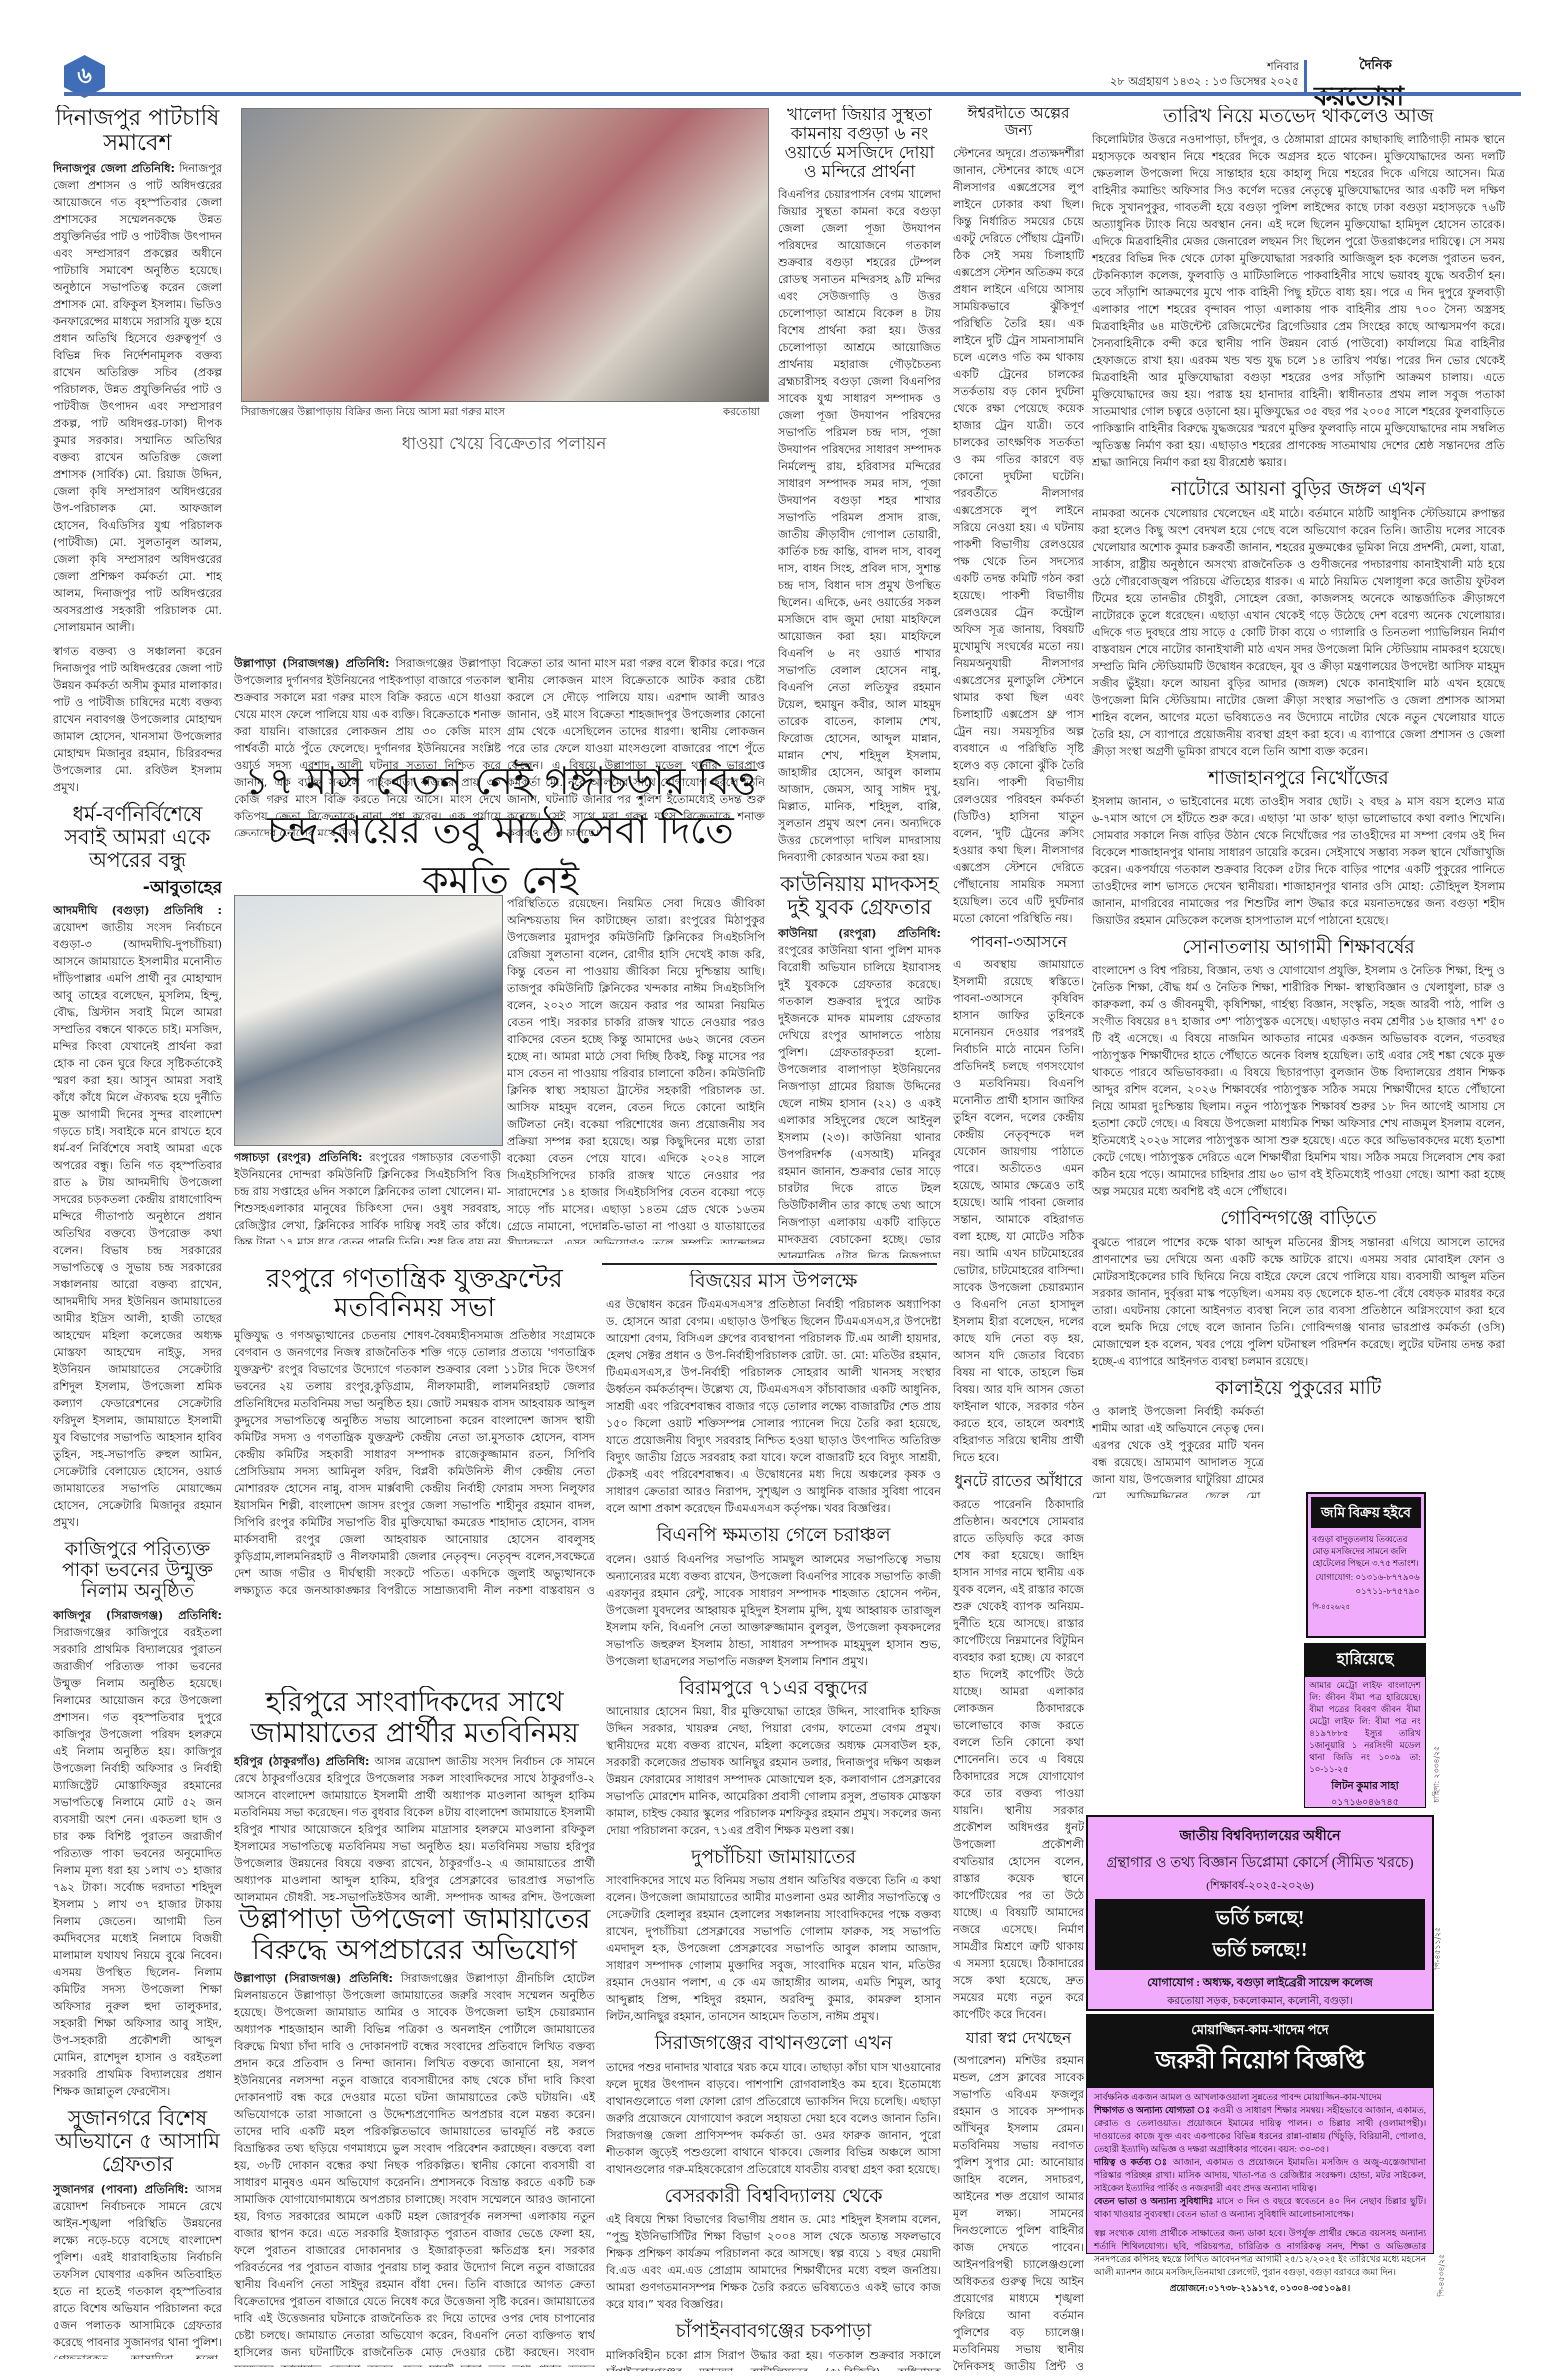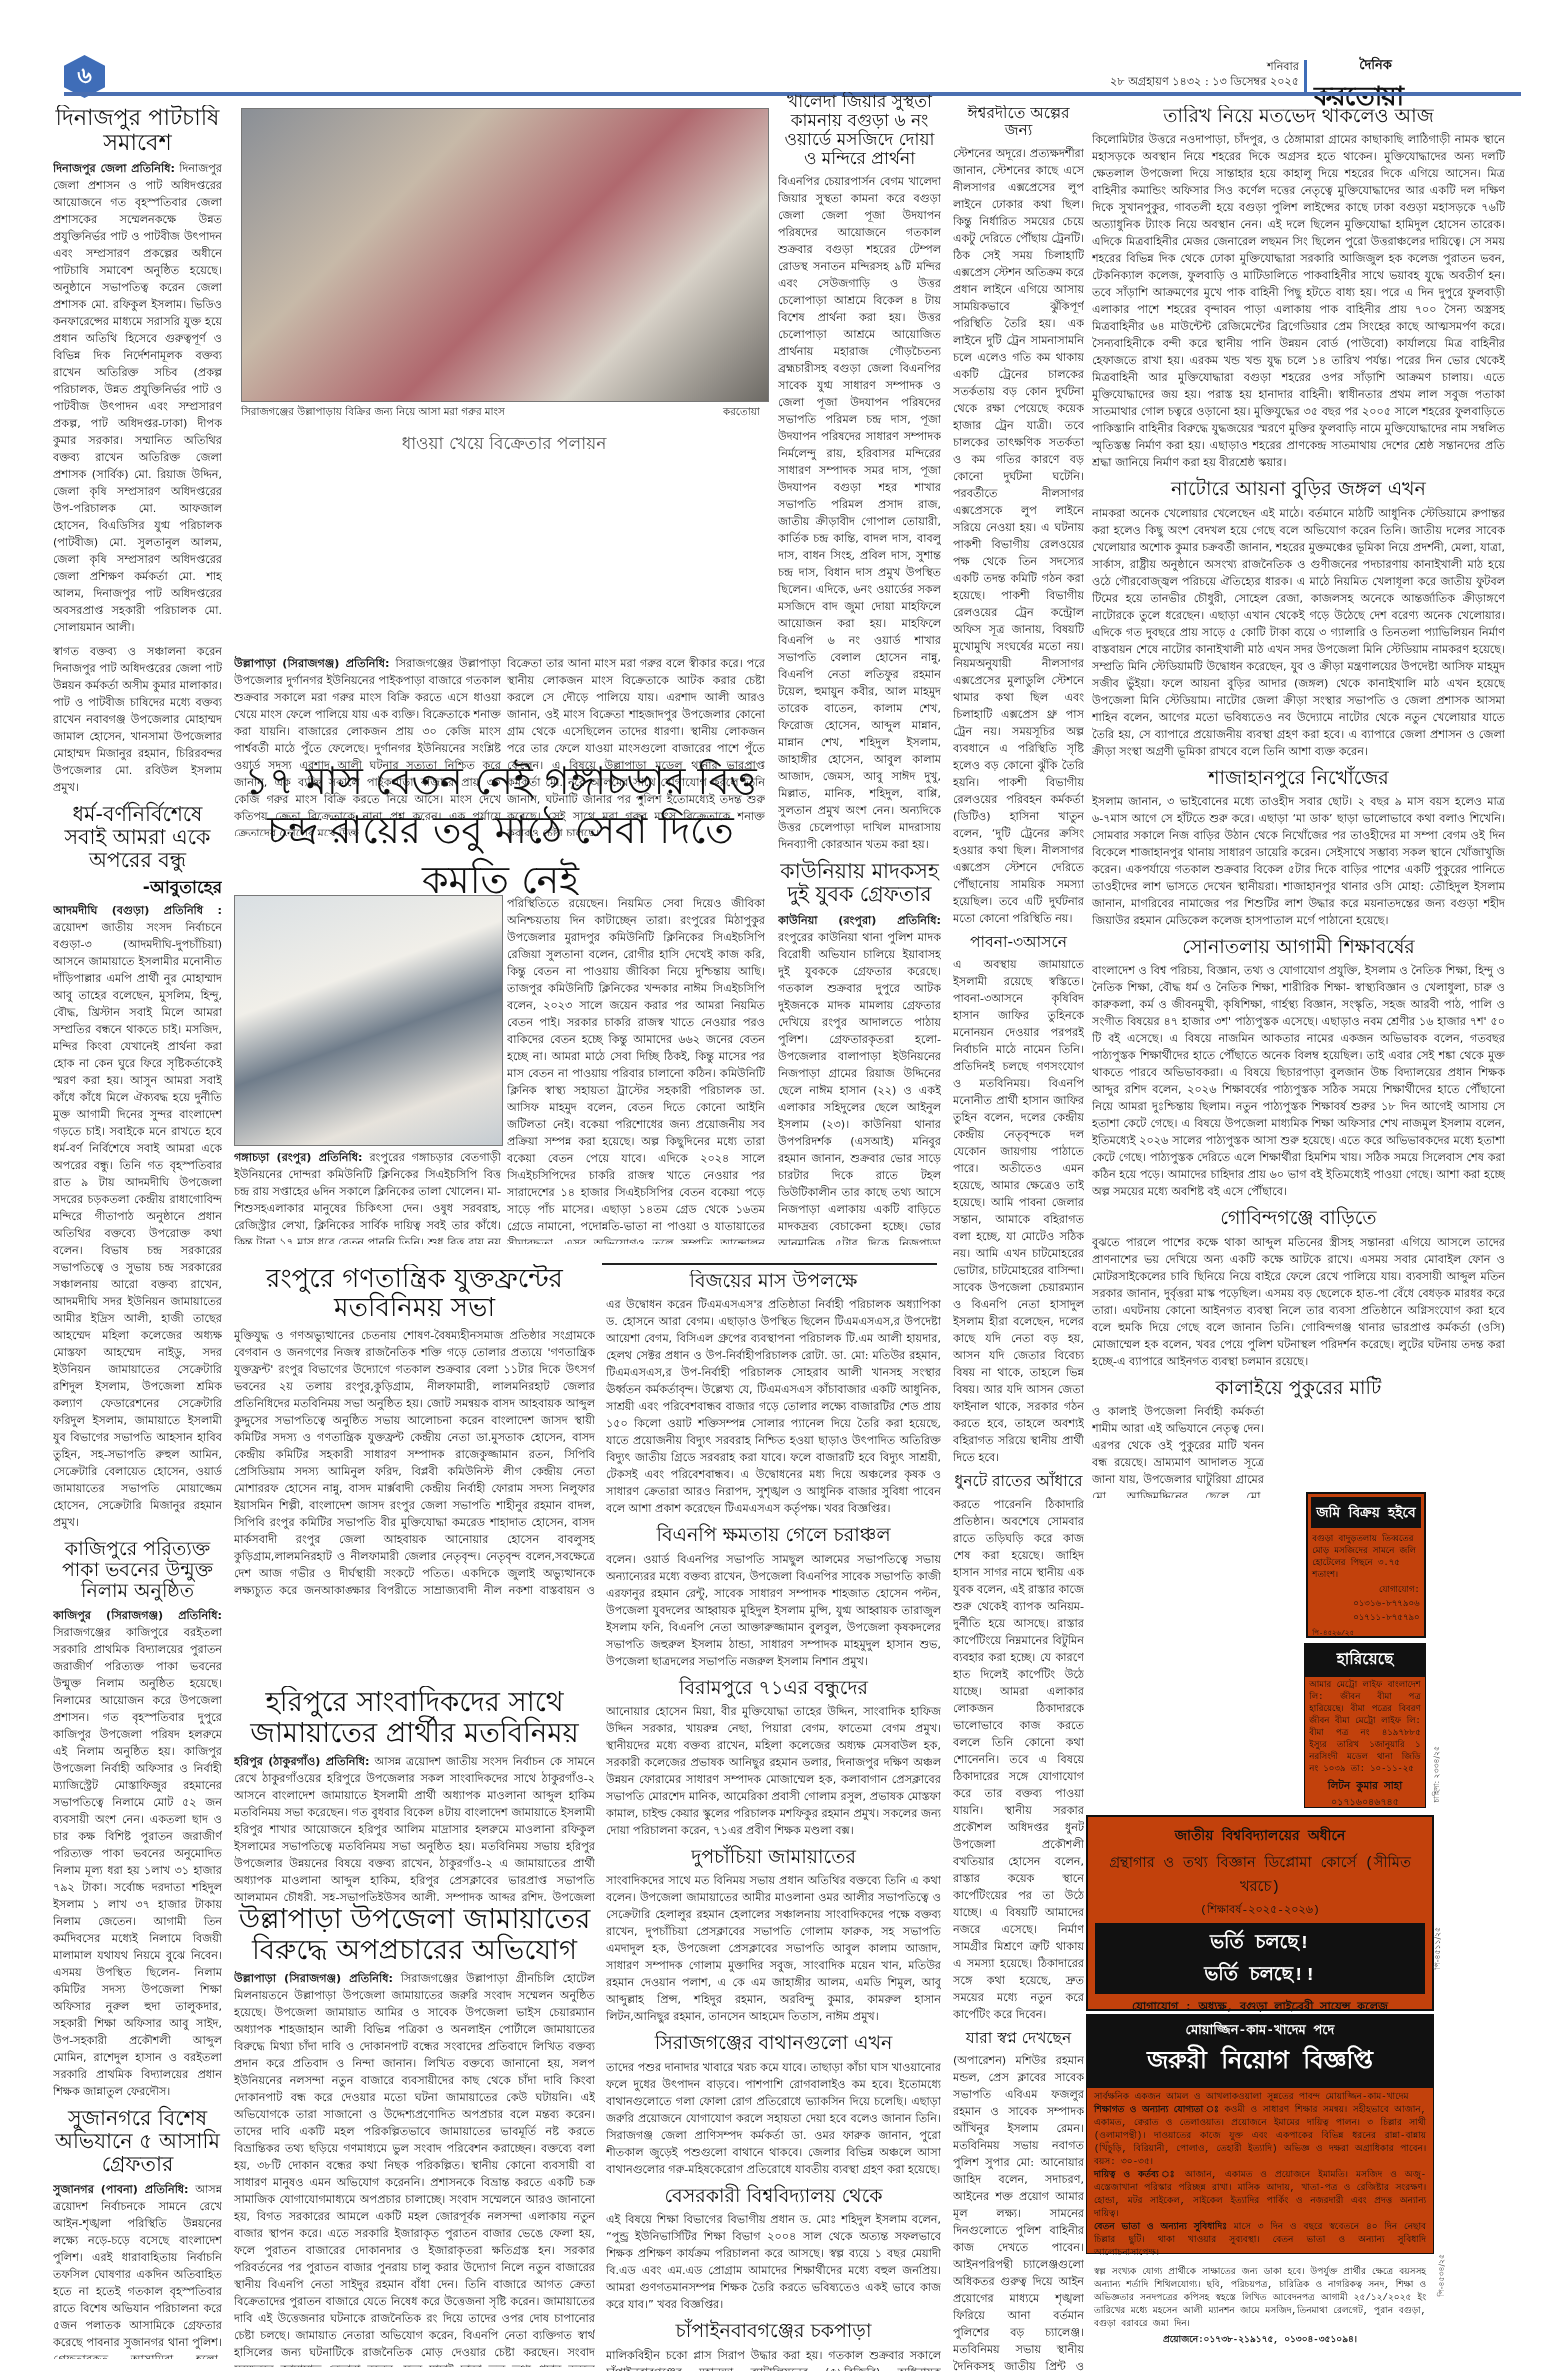--- a/index.html
+++ b/index.html
@@ -13,21 +13,21 @@
   .logo .big{font-size:26px;font-weight:900;letter-spacing:-0.9px;}
   .col{position:absolute;overflow:hidden;}
   .hl{font-family:"DejaVu Sans",sans-serif;text-align:center;line-height:1.12;margin:0 0 5.2px 0;font-weight:normal;}
   .body{font-family:"DejaVu Sans",sans-serif;font-size:11.2px;line-height:17px;text-align:justify;margin:0 0 6.9px 0;color:#1a1a1a;}
   .body b{font-weight:bold;}
   .sub{font-family:"DejaVu Sans",sans-serif;font-size:17px;color:#555;text-align:center;margin:3.4px 0;}
   .photo{position:absolute;background:linear-gradient(135deg,#8a8f96 0%,#c7b9a8 30%,#b0686e 55%,#d8d2c8 75%,#6d6a65 100%);border:0.9px solid #777;}
   .photo2{position:absolute;background:linear-gradient(160deg,#d9dfe3 0%,#f1efe9 35%,#6f7c8a 55%,#e7e3dc 80%,#c5ccd2 100%);border:0.9px solid #777;}
   .caption{position:absolute;font-family:"DejaVu Sans",sans-serif;font-size:10.3px;color:#222;}
   .rule{position:absolute;background:#222;}
-  .ad{position:absolute;border:2.6px solid #111;background:#c2410c;box-sizing:border-box;font-family:Liberation Mono, monospace;}
+  .ad{position:absolute;border:2.6px solid #111;background:#f0abfc;box-sizing:border-box;font-family:Liberation Serif, serif;}
   .ad .bar{background:#111;color:#fff;text-align:center;}
   .adcode{position:absolute;font-family:"DejaVu Sans",sans-serif;font-size:7.7px;color:#444;writing-mode:vertical-rl;transform:rotate(180deg);}
 </style>
 </head>
 <body>
 
 <div class="page-num">
     <span>৬</span>
   </div>
 <div class="date-block">
@@ -126,21 +126,21 @@
     <h3 class="hl" style="font-size:19px;">বেসরকারী বিশ্ববিদ্যালয় থেকে</h3>
     <p class="body">এই বিষয়ে শিক্ষা বিভাগের বিভাগীয় প্রধান ড. মোঃ শহিদুল ইসলাম বলেন, “পুন্ড্র ইউনিভার্সিটির শিক্ষা বিভাগ ২০০৪ সাল থেকে অত্যন্ত সফলভাবে শিক্ষক প্রশিক্ষণ কার্যক্রম পরিচালনা করে আসছে। স্বল্প ব্যয়ে ১ বছর মেয়াদী বি.এড এবং এম.এড প্রোগ্রাম আমাদের শিক্ষার্থীদের মধ্যে বহুল জনপ্রিয়। আমরা গুণগতমানসম্পন্ন শিক্ষক তৈরি করতে ভবিষ্যতেও একই ভাবে কাজ করে যাব।” খবর বিজ্ঞপ্তির।</p>
   </article>
   <article>
     <h3 class="hl" style="font-size:19px;">চাঁপাইনবাবগঞ্জের চকপাড়া</h3>
     <p class="body">মালিকবিহীন চকো প্লাস সিরাপ উদ্ধার করা হয়। গতকাল শুক্রবার সকালে চাঁপাইনবাবগঞ্জের মহানন্দা ব্যাটালিয়নের (৫৯বিজিবি) অধিনায়ক লেফটেন্যান্ট কর্নেল গোলাম কিবরিয়া বলেন, এটি এই শীত মৌসুমে নতুন সংযোজিত নেশাকারক পণ্য। এরআগেও এই পণ্যের কয়েকটি চালান জব্দ হয়েছে। এ ঘটনায় পরবর্তী আইনগত ব্যবস্থা প্রক্রিয়াধীন বলেও জানান তিনি।</p>
   </article>
 
 </div>
 
-<div class="col" style="left:778px;top:92px;width:163px;height:1153px;">
+<div class="col" style="left:778px;top:105px;width:163px;height:1153px;">
   <article>
     <h2 class="hl" style="font-size:17px;">খালেদা জিয়ার সুস্থতা কামনায় বগুড়া ৬ নং ওয়ার্ডে মসজিদে দোয়া ও মন্দিরে প্রার্থনা</h2>
     <p class="body">বিএনপির চেয়ারপার্সন বেগম খালেদা জিয়ার সুস্থতা কামনা করে বগুড়া জেলা জেলা পূজা উদযাপন পরিষদের আয়োজনে গতকাল শুক্রবার বগুড়া শহরের টেম্পল রোডস্থ সনাতন মন্দিরসহ ৯টি মন্দির এবং সেউজগাড়ি ও উত্তর চেলোপাড়া আশ্রমে বিকেল ৪ টায় বিশেষ প্রার্থনা করা হয়। উত্তর চেলোপাড়া আশ্রমে আয়োজিত প্রার্থনায় মহারাজ গৌড়চৈতন্য ব্রহ্মচারীসহ বগুড়া জেলা বিএনপির সাবেক যুগ্ম সাধারণ সম্পাদক ও জেলা পূজা উদযাপন পরিষদের সভাপতি পরিমল চন্দ্র দাস, পূজা উদযাপন পরিষদের সাধারণ সম্পাদক নির্মলেন্দু রায়, হরিবাসর মন্দিরের সাধারণ সম্পাদক সমর দাস, পূজা উদযাপন বগুড়া শহর শাখার সভাপতি পরিমল প্রসাদ রাজ, জাতীয় ক্রীড়াবীদ গোপাল তোয়ারী, কার্তিক চন্দ্র কান্তি, বাদল দাস, বাবলু দাস, বাধন সিংহ, প্রবিল দাস, সুশান্ত চন্দ্র দাস, বিধান দাস প্রমুখ উপস্থিত ছিলেন। এদিকে, ৬নং ওয়ার্ডের সকল মসজিদে বাদ জুমা দোয়া মাহফিলে আয়োজন করা হয়। মাহফিলে বিএনপি ৬ নং ওয়ার্ড শাখার সভাপতি বেলাল হোসেন নান্নু, বিএনপি নেতা লতিফুর রহমান টয়েল, হুমায়ুন কবীর, আল মাহমুদ তারেক বাতেন, কালাম শেখ, ফিরোজ হোসেন, আব্দুল মান্নান, মান্নান শেখ, শহিদুল ইসলাম, জাহাঙ্গীর হোসেন, আবুল কালাম আজাদ, জেমস, আবু সাঈদ দুখু, মিল্লাত, মানিক, শহিদুল, বাপ্পি, সুলতান প্রমুখ অংশ নেন। অন্যদিকে উত্তর চেলেপাড়া দাখিল মাদরাসায় দিনব্যাপী কোরআন খতম করা হয়।</p>
   </article>
   <article>
     <h2 class="hl" style="font-size:20.6px;">কাউনিয়ায় মাদকসহ দুই যুবক গ্রেফতার</h2>
     <p class="body"><b>কাউনিয়া (রংপুরা) প্রতিনিধি:</b> <span>রংপুরের কাউনিয়া থানা পুলিশ মাদক বিরোধী অভিযান চালিয়ে ইয়াবাসহ দুই যুবককে গ্রেফতার করেছে। গতকাল শুক্রবার দুপুরে আটক দুইজনকে মাদক মামলায় গ্রেফতার দেখিয়ে রংপুর আদালতে পাঠায় পুলিশ। গ্রেফতারকৃতরা হলো- উপজেলার বালাপাড়া ইউনিয়নের নিজপাড়া গ্রামের রিয়াজ উদ্দিনের ছেলে নাঈম হাসান (২২) ও একই এলাকার সহিদুলের ছেলে আইনুল ইসলাম (২৩)। কাউনিয়া থানার উপপরিদর্শক (এসআই) মনিবুর রহমান জানান, শুক্রবার ভোর সাড়ে চারটার দিকে রাতে টহল ডিউটিকালীন তার কাছে তথ্য আসে নিজপাড়া এলাকায় একটি বাড়িতে মাদকদ্রব্য বেচাকেনা হচ্ছে। ভোর আনুমানিক ৫টার দিকে নিজপাড়া এলাকায় অভিযান চালিয়ে বসতবাড়ির রান্নাঘর থেকে নাঈম ও আইনুলকে আটক করা হয়। এসময় তাদের দুইজনের কাছ থেকে ৪০ পিস ইয়াবা উদ্ধার করা হয়। কাউনিয়া থানার ভারপ্রাপ্ত কর্মকর্তা (ওসি) নজমুল হক বলেন, ইয়াবা ট্যাবলেটসহ আটক দুইজনের বিরুদ্ধে মাদকদ্রব্য নিয়ন্ত্রণ আইনের ধারায় মামলা রুজু করা হয়েছে এবং তাদেরকে গতকাল শুক্রবার আদালতে পাঠানো হয়েছে।</span></p>
   </article>
 </div>
 

